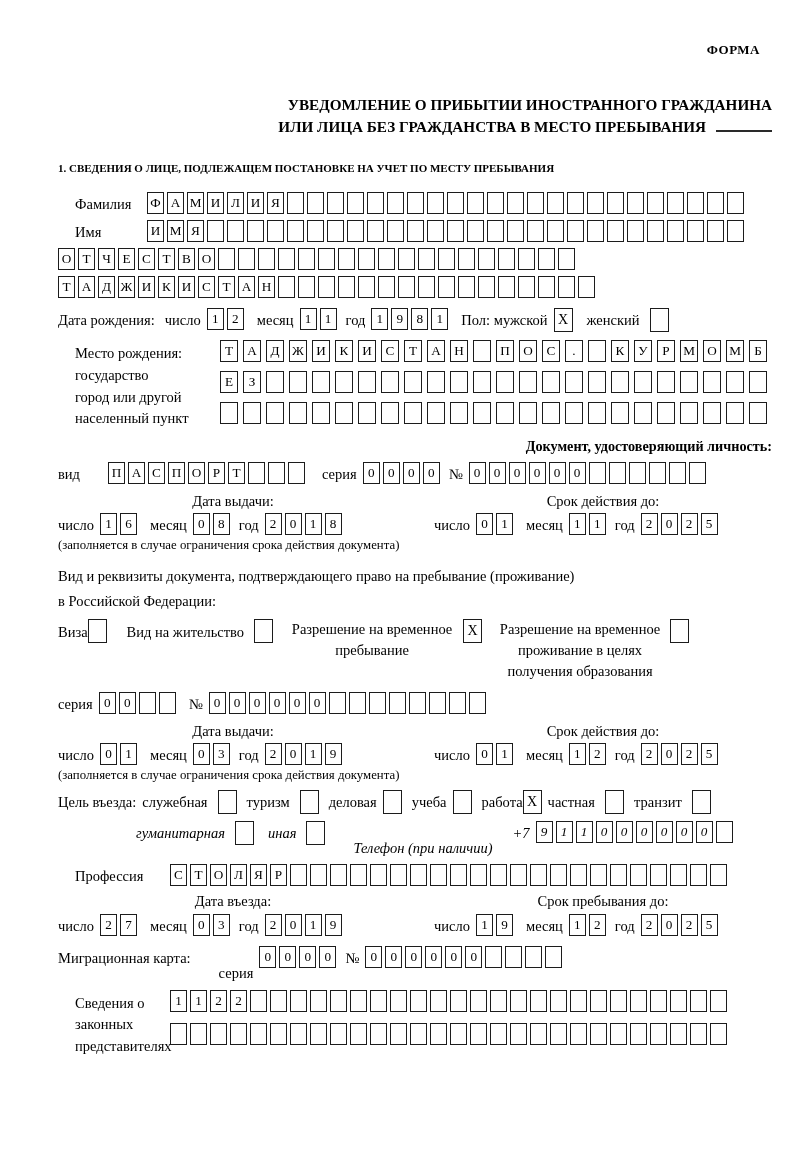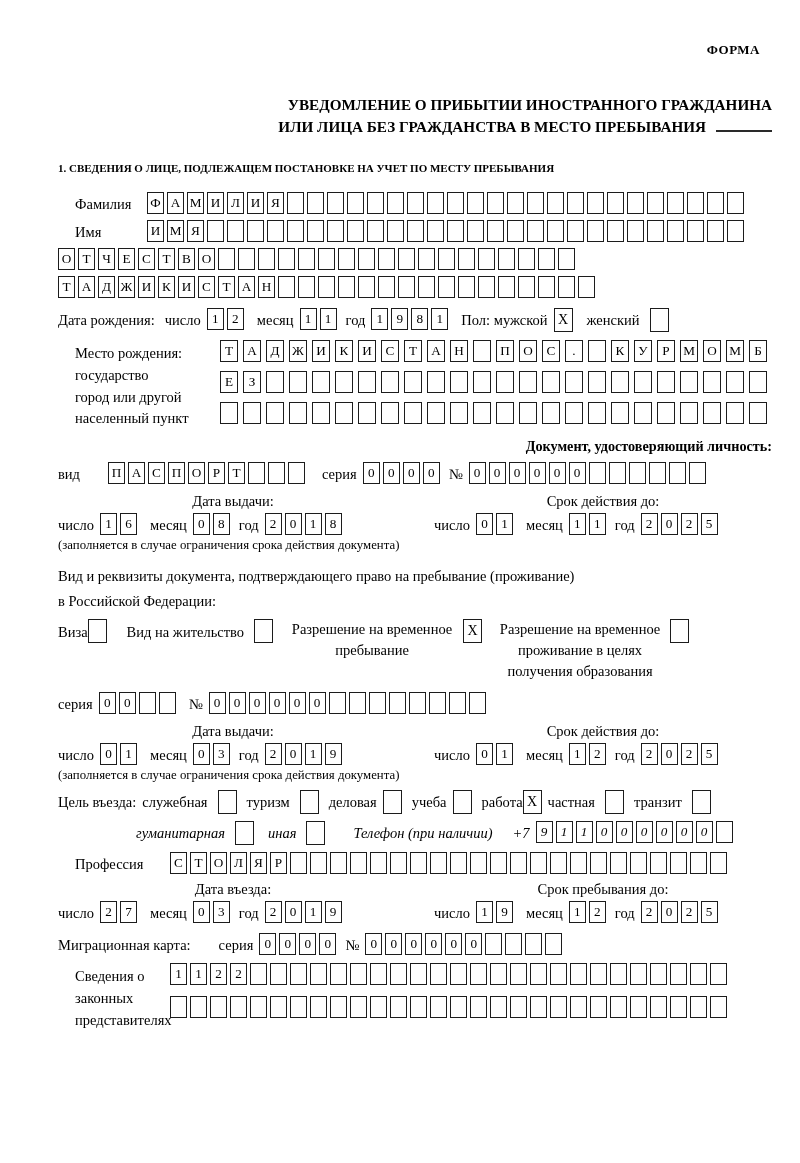--- a/index.html
+++ b/index.html
@@ -18,21 +18,21 @@
   .g5 .cell{margin-right:5px;width:16px;}
   .chk{display:inline-flex;}
   .chk .cell{width:17px;height:22px;margin-right:0;line-height:22px;font-size:14px;}
   
   .frow{display:flex;align-items:flex-start;margin-bottom:6px;}
   .lbl{flex:0 0 auto;padding-top:3px;margin-left:17px;}
   .w72{width:72px;}.w148{width:148px;}.w113{width:113px;}.w145{width:145px;}.w50{width:50px;}.w95{width:95px;}
   .stack div{line-height:1.5;}
   .inline-row{display:flex;align-items:flex-start;margin-bottom:6px;}
   .inline-row .t{padding-top:3px;}
-  .gap6{margin-left:6px;}.gap10{margin-left:10px;}.gap14{margin-left:14px;}.gap20{margin-left:20px;}.gap28{margin-left:28px;}
+  .gap6{margin-left:6px;}.gap10{margin-left:10px;}.gap14{margin-left:14px;}.gap20{margin-left:20px;}.gap28{margin-left:28px;margin-top:15px;}
   .mb3{margin-bottom:3px;}
   .center-b{font-weight:bold;text-align:right;font-size:14.2px;margin:8px 0 6px 0;}
   .twocol{display:flex;margin-top:8px;}
   .col-l{width:350px;}
   .col-r{flex:1;padding-left:26px;}
   .dhead{text-align:center;margin-bottom:3px;}
   .daterow{display:flex;align-items:flex-start;}
   .daterow .t{padding-top:3px;}
   .note{font-size:12.8px;text-align:left;padding-right:18px;margin-top:3px;margin-bottom:4px;}
   .intro{margin-top:10px;line-height:1.7;}

